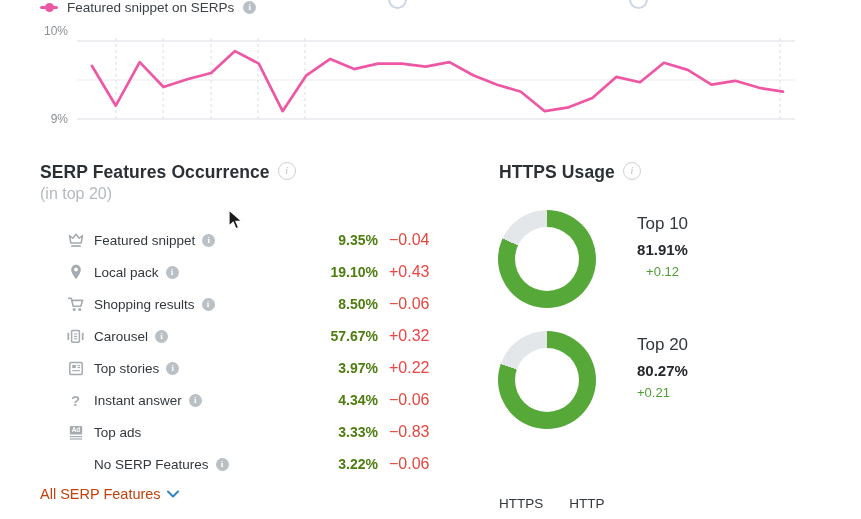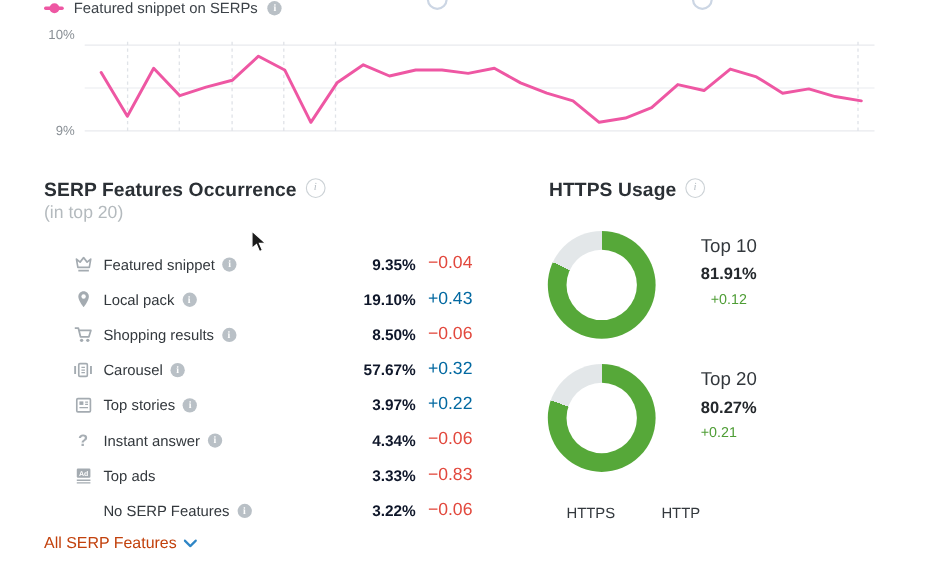--- a/index.html
+++ b/index.html
@@ -35,40 +35,40 @@
   .section-title{font-size:17.5px;font-weight:bold;color:#2b3035;letter-spacing:.1px;}
   .section-subtitle{font-size:16px;color:#b4babe;margin-top:2px;}
   
   #serp-header{position:absolute;left:40px;top:162px;}
   #serp-rows{position:absolute;left:40px;top:224px;width:362px;margin-left:27px;}
   .feature-row{display:flex;align-items:center;height:32px;}
   .feature-icon{width:17px;height:16px;margin-right:10px;display:inline-flex;align-items:center;justify-content:center;flex:0 0 auto;}
   .feature-icon.empty{visibility:hidden;}
   .feature-label{font-size:13.5px;color:#33383d;}
   .feature-row .info-dot{margin-left:7px;}
-  .feature-value{margin-left:auto;font-size:14px;font-weight:bold;color:#0f172a;}
+  .feature-value{margin-left:auto;font-size:14px;font-weight:bold;color:#4d7c0f;}
   .feature-change{width:40px;margin-left:11px;font-size:16px;text-align:left;}
   .feature-change.down{color:#e2483d;}
-  .feature-change.up{color:#0369a1;}
+  .feature-change.up{color:#ef4444;}
   .q-glyph{font-size:15px;font-weight:bold;color:#a7aeb4;line-height:1;}
   #serp-link{position:absolute;left:40px;top:486px;display:flex;align-items:center;gap:6px;color:#c2410c;font-size:14.5px;cursor:pointer;}
   
   #https-header{position:absolute;left:499px;top:162px;}
   .donut{position:absolute;width:98px;height:98px;border-radius:50%;}
   .donut::after{content:"";position:absolute;left:17px;top:17px;width:64px;height:64px;border-radius:50%;background:#fff;}
   #donut-top10{left:498px;top:210px;}
   #donut-top20{left:498px;top:331px;}
   .donut-info{position:absolute;left:637px;}
   #donut-info-1{top:214px;text-align:center;}
   #donut-info-2{top:335px;}
   .donut-label{font-size:17px;color:#33383d;}
   .donut-value{font-size:15px;font-weight:bold;color:#24282c;margin-top:7px;}
   .donut-change{font-size:13px;color:#4e9d35;margin-top:6px;}
   #https-legend{position:absolute;left:499px;top:459px;display:flex;align-items:center;gap:26px;}
-  .hl-item{display:flex;align-items:center;gap:3px;font-size:13.5px;color:#33383d;}
+  .hl-item{display:flex;align-items:center;gap:24px;font-size:13.5px;color:#33383d;flex-direction:column;}
   .hl-swatch{width:13px;height:13px;border-radius:2px;flex:0 0 auto;}
   
   #mouse-cursor{position:absolute;left:228px;top:209px;}
 </style>
 </head>
 <body>
 
 <div id="chart-area">
   <svg id="chart-svg" width="861" height="150">
       <line x1="77" y1="41" x2="795" y2="41" stroke="#e8eaee" stroke-width="1.3"></line>

